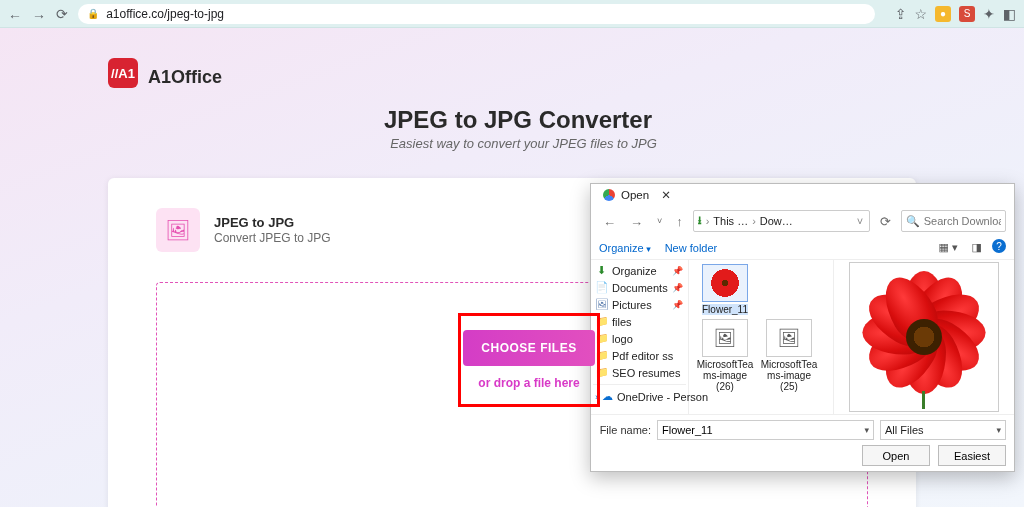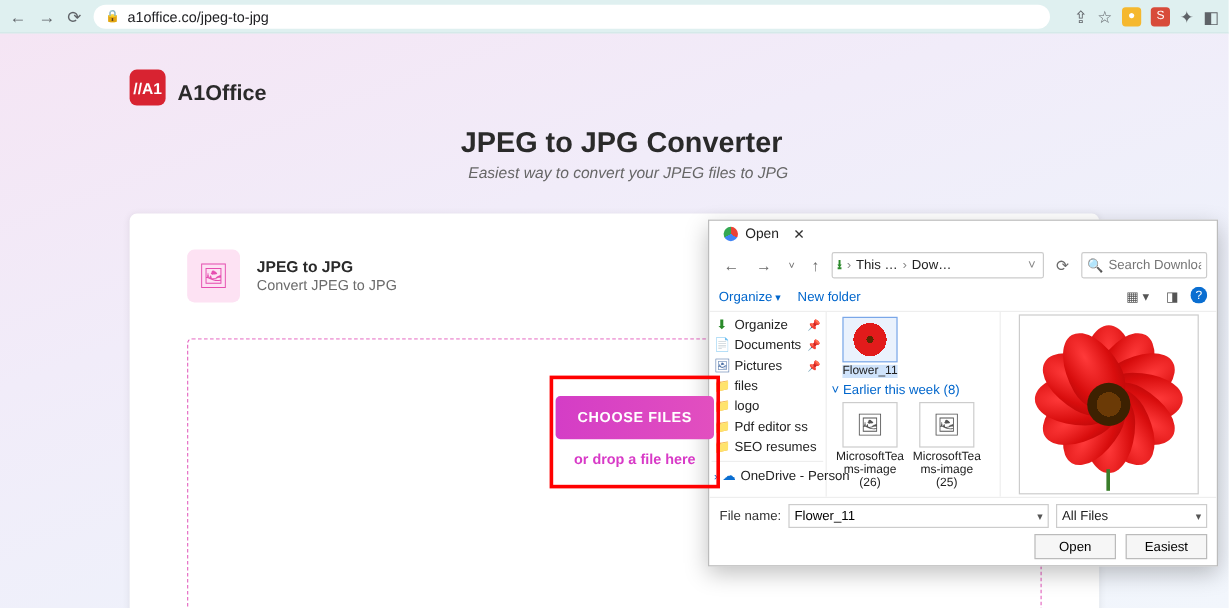--- a/index.html
+++ b/index.html
@@ -216,21 +216,20 @@
             <span>OneDrive - Person</span>
           </div>
         </div>
       <div class="fd-list" id="fd-list">
           <div><div class="thumb sel">
               <div class="timg">
                 <div class="flower-mini"></div>
               </div>
               <div class="tname">Flower_11</div>
             </div></div>
-          <div class="grp-head">Earlier this week (8)</div>
           <div><div class="thumb">
               <div class="timg">
                 <span>🖼</span>
               </div>
               <div class="tname">MicrosoftTeams-image (26)</div>
             </div><div class="thumb">
               <div class="timg">
                 <span>🖼</span>
               </div>
               <div class="tname">MicrosoftTeams-image (25)</div>

